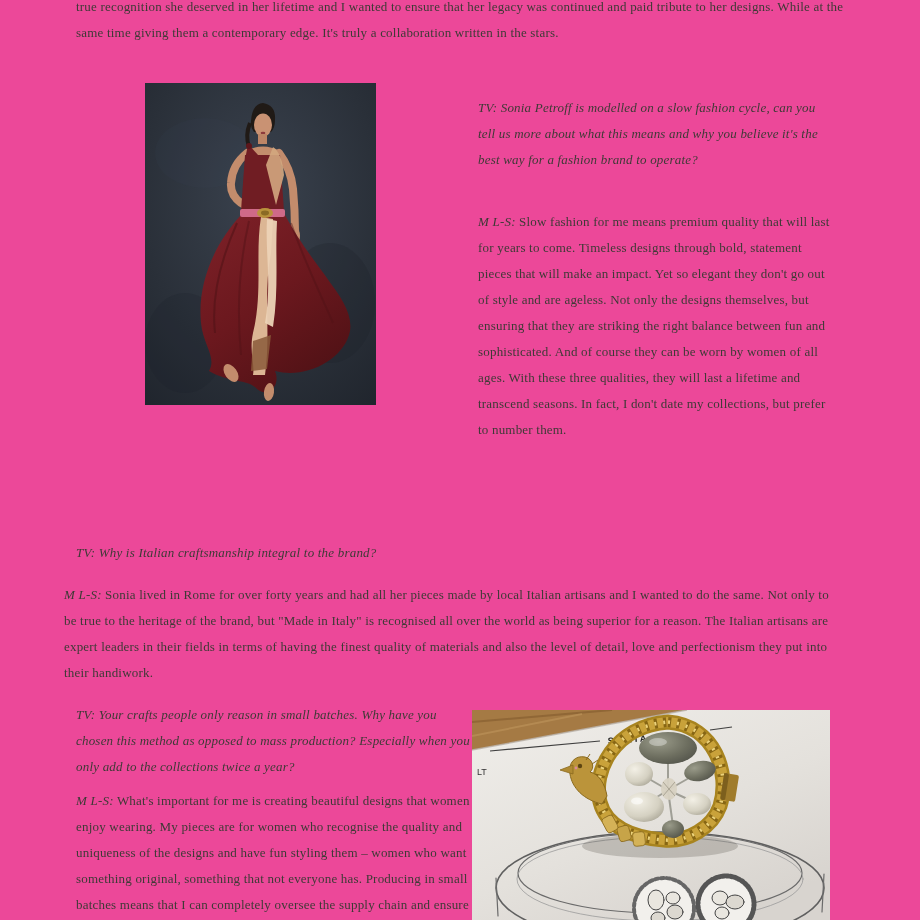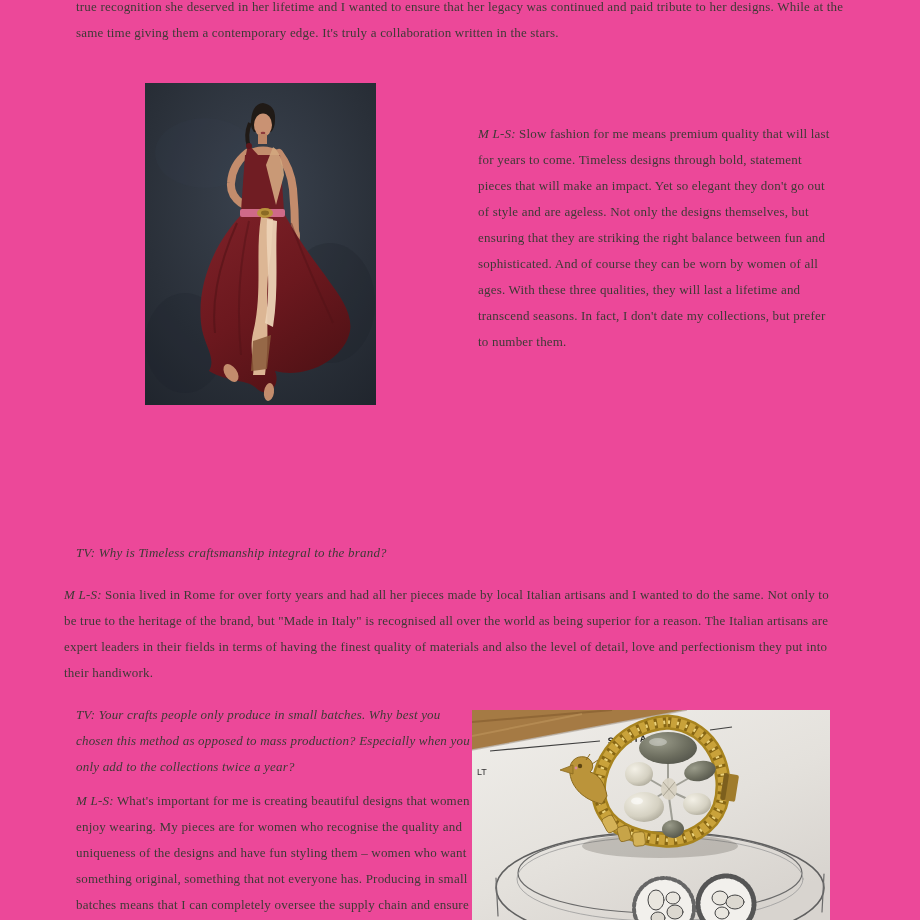--- a/index.html
+++ b/index.html
@@ -24,21 +24,21 @@
     color: #3e3a36;
     letter-spacing: 0.2px;
   }
   .q { font-style: italic; }
   .ans-prefix { font-style: italic; }
   .photo {
     position: absolute;
     overflow: hidden;
   }
   .photo svg { display: block; }
-  .col-right-answer { margin-top: 26px; }
+  .col-right-answer { margin-top: 36px; }
 </style>
 </head>
 <body>
 
 <div class="page">
 
   <div class="txt" style="left:76px; top:-6px; width:770px;">true recognition she deserved in her lifetime and I wanted to ensure that her legacy was continued and paid tribute to her designs. While at the same time giving them a contemporary edge. It's truly a collaboration written in the stars.</div>
 
   <figure class="photo" style="left:145px; top:83px; width:231px; height:322px; margin:0;" aria-label="Model leaping in a flowing burgundy one-shoulder gown with cream drape panels and a pink belt, against a dark mottled studio backdrop">
     <svg width="231" height="322" viewBox="0 0 231 322">
@@ -90,32 +90,33 @@
         <ellipse cx="120" cy="130" rx="8" ry="5" fill="#b9923c"></ellipse>
         <ellipse cx="120" cy="130" rx="4" ry="2.4" fill="#8a6a24"></ellipse>
 
         <ellipse cx="86" cy="290" rx="6" ry="10" transform="rotate(-35 86 290)" fill="#c38c6c"></ellipse>
         <ellipse cx="124" cy="309" rx="5" ry="9" transform="rotate(8 124 309)" fill="#c38c6c"></ellipse>
       </g>
     </svg>
   </figure>
 
   <div style="position:absolute; left:478px; top:95px; width:356px;">
+    <div class="txt q" style="position:static;">TV: Sonia Petroff is modelled on a slow fashion cycle, can you tell us more about what this means and why you believe it's the best way for a fashion brand to operate?</div>
     <div class="txt col-right-answer" style="position:static;">
       <span class="ans-prefix">M L-S:</span><span> Slow fashion for me means premium quality that will last for years to come. Timeless designs through bold, statement pieces that will make an impact. Yet so elegant they don't go out of style and are ageless. Not only the designs themselves, but ensuring that they are striking the right balance between fun and sophisticated. And of course they can be worn by women of all ages. With these three qualities, they will last a lifetime and transcend seasons. In fact, I don't date my collections, but prefer to number them.</span>
     </div>
   </div>
 
-  <div class="txt q" style="left:76px; top:540px; width:780px;">TV: Why is Timeless craftsmanship integral to the brand?</div>
+  <div class="txt q" style="left:76px; top:540px; width:780px;">TV: Why is Italian craftsmanship integral to the brand?</div>
 
   <div class="txt" style="left:64px; top:582px; width:772px;">
     <span class="ans-prefix">M L-S:</span><span> Sonia lived in Rome for over forty years and had all her pieces made by local Italian artisans and I wanted to do the same. Not only to be true to the heritage of the brand, but "Made in Italy" is recognised all over the world as being superior for a reason. The Italian artisans are expert leaders in their fields in terms of having the finest quality of materials and also the level of detail, love and perfectionism they put into their handiwork.</span>
   </div>
 
-  <div class="txt q" style="left:76px; top:702px; width:396px;">TV: Your crafts people only produce in small batches. Why best you chosen this method as opposed to mass production? Especially when you only add to the collections twice a year?</div>
+  <div class="txt q" style="left:76px; top:702px; width:396px;">TV: Your crafts people only reason in small batches. Why have you chosen this method as opposed to mass production? Especially when you only add to the collections twice a year?</div>
 
   <div class="txt" style="left:76px; top:788px; width:396px;">
     <span class="ans-prefix">M L-S:</span><span> What's important for me is creating beautiful designs that women enjoy wearing. My pieces are for women who recognise the quality and uniqueness of the designs and have fun styling them – women who want something original, something that not everyone has. Producing in small batches means that I can completely oversee the supply chain and ensure full transparency and the highest quality</span>
   </div>
 
   <figure class="photo" style="left:472px; top:710px; width:358px; height:210px; margin:0;" aria-label="Gold seahorse ornament set with pearls and grey stones, resting on a pencil design sketch of a belt">
     <svg width="358" height="210" viewBox="0 0 358 210">
       <defs>
         <linearGradient id="paperG" x1="0" y1="0" x2="0.7" y2="1">
           <stop offset="0%" stop-color="#f0eeea"></stop>

